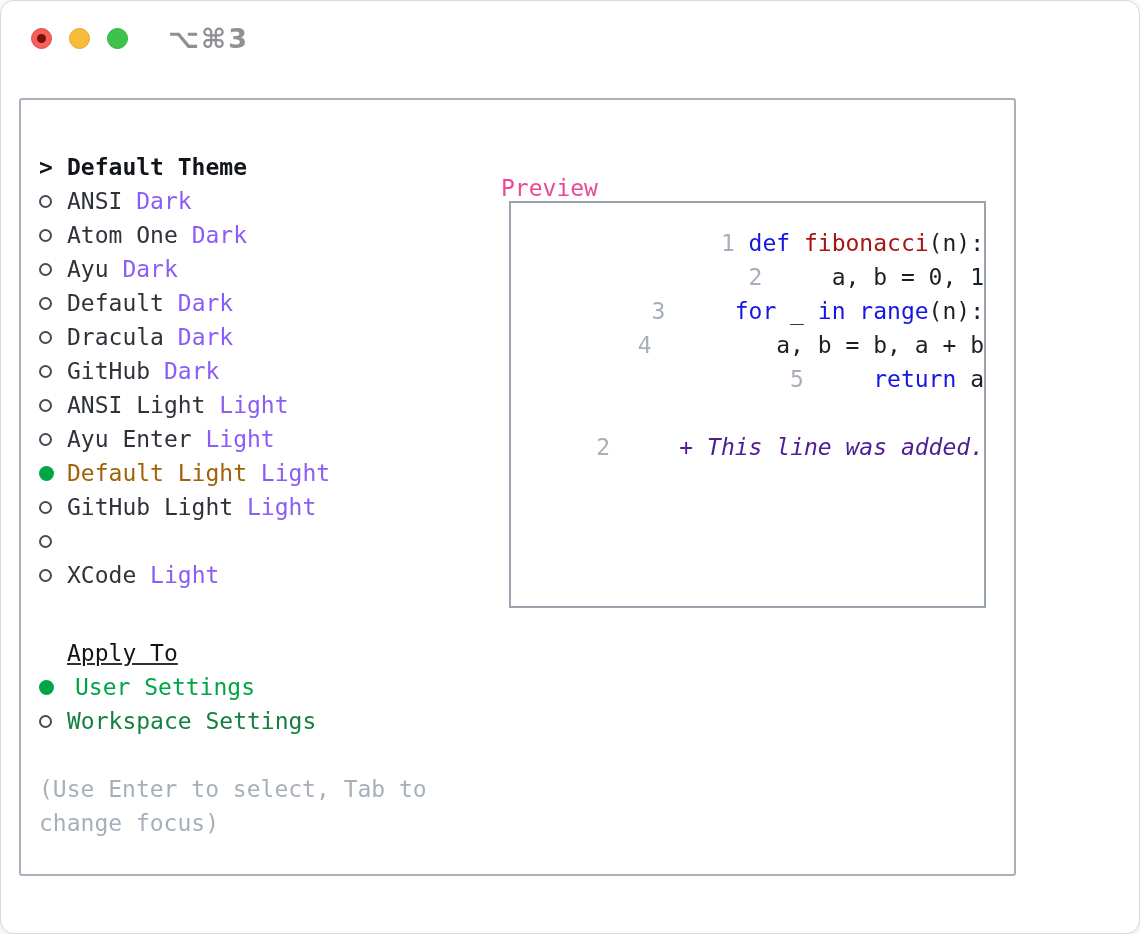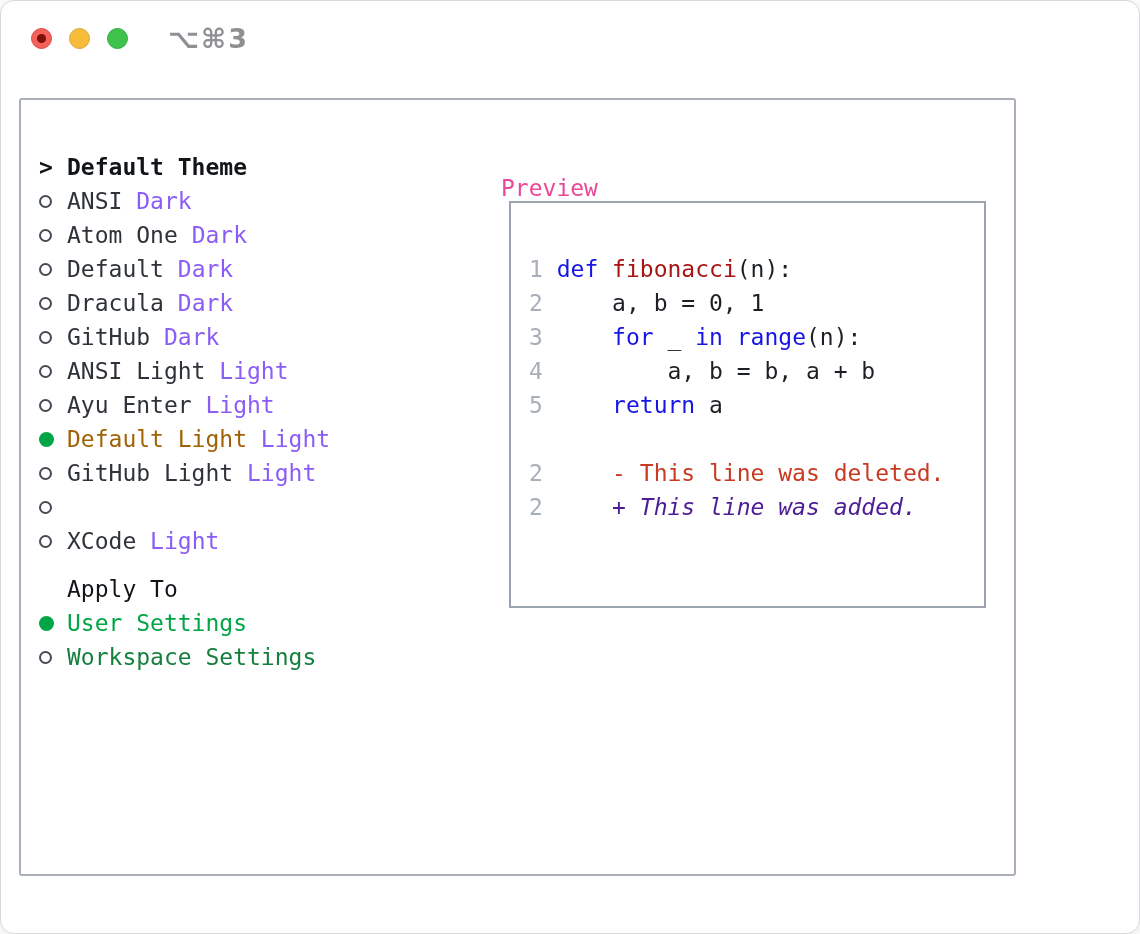--- a/index.html
+++ b/index.html
@@ -35,31 +35,31 @@
   .left-col{position:absolute;left:18px;top:50px;width:460px;}
   .row{display:flex;align-items:center;height:34px;white-space:pre;}
   .marker{width:28px;display:flex;align-items:center;flex:0 0 28px;}
   .focus-marker{font-weight:bold;color:#111418;}
   .header-label{font-weight:bold;color:#111418;}
   .radio{width:13px;height:13px;border:2px solid #454b54;border-radius:50%;box-sizing:border-box;}
   .radio.selected{width:15px;height:15px;border:none;background:#00a645;}
   .theme-name{color:#2e333a;}
   .theme-row.selected .theme-name{color:#a16207;}
   .variant{color:#8b5cf6;}
-  .apply-header{margin-top:14px;}
+  .apply-header{margin-top:44px;text-decoration:underline;}
   .apply-row .label{color:#15803d;}
-  .apply-row.selected .label{color:#00a645;}
+  .apply-row.selected .label{color:#00a645;margin-left:8px;}
   .hint{margin-top:34px;color:#a7afb9;width:460px;white-space:normal;}
   
   .preview-label{position:absolute;left:480px;top:50px;height:34px;line-height:34px;
     font-weight:normal;color:#ec4899;margin-top:21px;}
   .preview-box{
     position:absolute;left:488px;top:101px;width:477px;height:407px;
     border:2px solid #9aa3ae;box-sizing:border-box;
-    padding:49px 0 0 18px;overflow:hidden;
+    padding:23px 0 0 18px;overflow:hidden;text-align:right;
   }
   .code-line{white-space:pre;height:34px;line-height:34px;font-size:23px;}
   .ln{color:#a7afb9;}
   .pl{color:#1c2025;}
   .kw{color:#1515e6;}
   .fn{color:#a81414;}
   .ctx{color:#a7afb9;}
   .del{color:#c83a22;}
   .add{color:#4c1d95;font-style:italic;}
 </style>
@@ -79,20 +79,21 @@
 
     <div class="left-col">
       <div class="row">
         <span class="marker"><span class="focus-marker">&gt;</span></span>
         <span class="header-label">Default Theme</span>
       </div>
 
       <div id="theme-list">
           <div class="row theme-row"><span class="marker"><span class="radio"></span></span><span><span class="theme-name">ANSI</span><span class="variant"> Dark</span></span></div>
           <div class="row theme-row"><span class="marker"><span class="radio"></span></span><span><span class="theme-name">Atom One</span><span class="variant"> Dark</span></span></div>
+          <div class="row theme-row"><span class="marker"><span class="radio"></span></span><span><span class="theme-name">Ayu</span><span class="variant"> Dark</span></span></div>
           <div class="row theme-row"><span class="marker"><span class="radio"></span></span><span><span class="theme-name">Default</span><span class="variant"> Dark</span></span></div>
           <div class="row theme-row"><span class="marker"><span class="radio"></span></span><span><span class="theme-name">Dracula</span><span class="variant"> Dark</span></span></div>
           <div class="row theme-row"><span class="marker"><span class="radio"></span></span><span><span class="theme-name">GitHub</span><span class="variant"> Dark</span></span></div>
           <div class="row theme-row"><span class="marker"><span class="radio"></span></span><span><span class="theme-name">ANSI Light</span><span class="variant"> Light</span></span></div>
           <div class="row theme-row"><span class="marker"><span class="radio"></span></span><span><span class="theme-name">Ayu Enter</span><span class="variant"> Light</span></span></div>
           <div class="row selected theme-row"><span class="marker"><span class="radio selected"></span></span><span><span class="theme-name">Default Light</span><span class="variant"> Light</span></span></div>
           <div class="row theme-row"><span class="marker"><span class="radio"></span></span><span><span class="theme-name">GitHub Light</span><span class="variant"> Light</span></span></div>
           <div class="row theme-row"><span class="marker"><span class="radio"></span></span></div>
           <div class="row theme-row"><span class="marker"><span class="radio"></span></span><span><span class="theme-name">XCode</span><span class="variant"> Light</span></span></div>
         </div>
@@ -100,31 +101,31 @@
       <div class="row apply-header">
         <span class="marker"></span>
         <span class="header-label" style="font-weight:normal;color:#111418;">Apply To</span>
       </div>
 
       <div id="apply-list">
           <div class="row selected apply-row"><span class="marker"><span class="radio selected"></span></span><span class="label">User Settings</span></div>
           <div class="row apply-row"><span class="marker"><span class="radio"></span></span><span class="label">Workspace Settings</span></div>
         </div>
 
+      <div class="hint">(Use Enter to select, Tab to change focus)</div>
     </div>
 
     <div class="preview-label">Preview</div>
 
     <div class="preview-box">
       <div id="code-lines">
           <div class="code-line"><span class="ln">1 </span><span class="kw">def</span><span class="pl"> </span><span class="fn">fibonacci</span><span class="pl">(n):</span></div>
           <div class="code-line"><span class="ln">2 </span><span class="pl">    a, b = 0, 1</span></div>
           <div class="code-line"><span class="ln">3 </span><span class="pl">    </span><span class="kw">for</span><span class="pl"> _ </span><span class="kw">in</span><span class="pl"> </span><span class="kw">range</span><span class="pl">(n):</span></div>
           <div class="code-line"><span class="ln">4 </span><span class="pl">        a, b = b, a + b</span></div>
           <div class="code-line"><span class="ln">5 </span><span class="pl">    </span><span class="kw">return</span><span class="pl"> a</span></div>
           <div class="code-line">&nbsp;</div>
-          <div class="code-line"><span class="ln">2 </span><span class="del">    - This line was deleted.</span></div>
           <div class="code-line"><span class="ln">2 </span><span class="add">    + This line was added.</span></div>
         </div>
     </div>
 
   </div>
 </div>
 
 </body></html>

